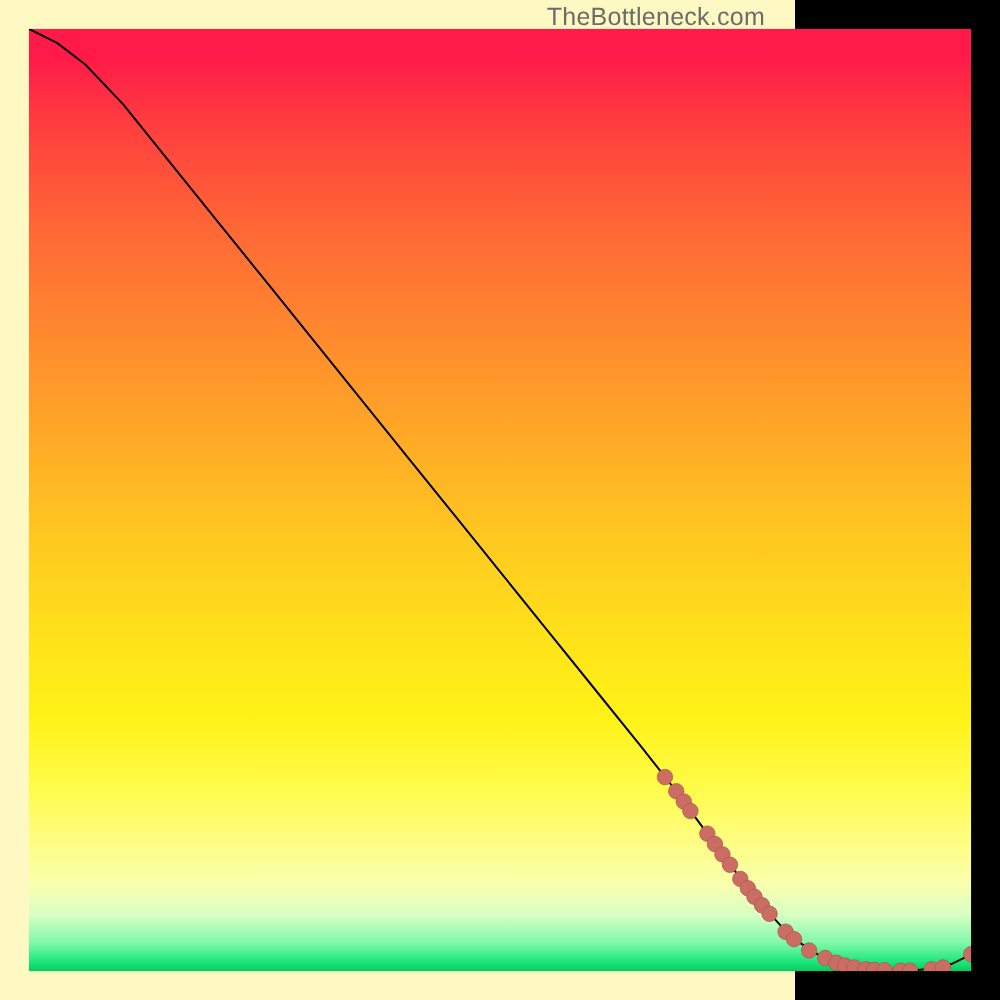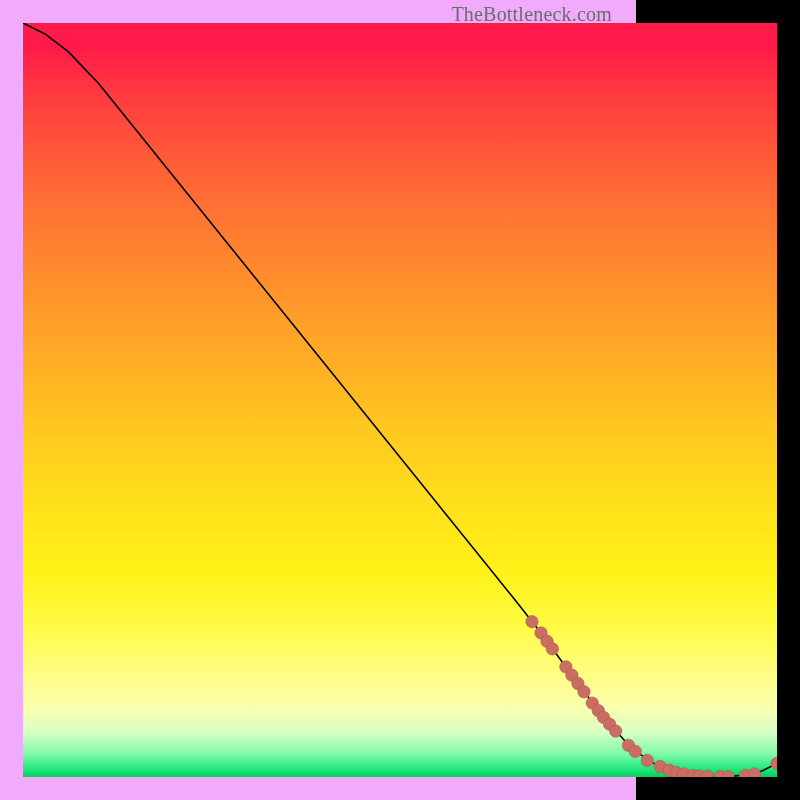--- a/index.html
+++ b/index.html
@@ -8,22 +8,21 @@
     width: 800px;
     height: 800px;
     background: #000;
     overflow: hidden;
     font-family: Arial, Helvetica, sans-serif;
   }
   .stage {
     position: relative;
     width: 636px;
     height: 800px;
-    background: #f0abfc;
-    font-family: Liberation Serif, serif;
+    background: #fef9c3;
   }
   .plot {
     position: absolute;
     left: 23px;
     top: 23px;
     width: 754px;
     height: 754px;
     overflow: hidden;
   }
   .gradient {

